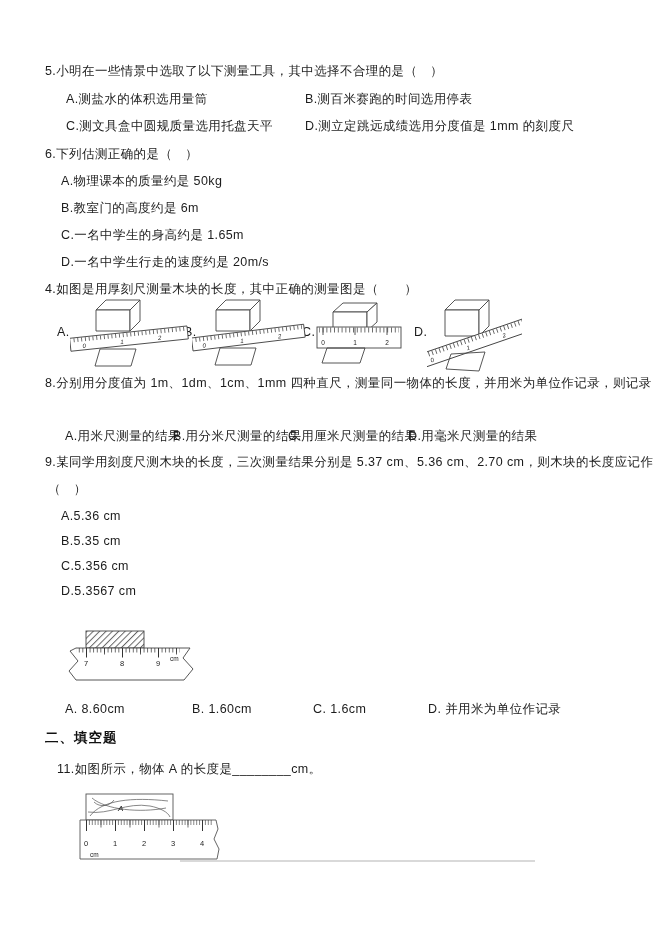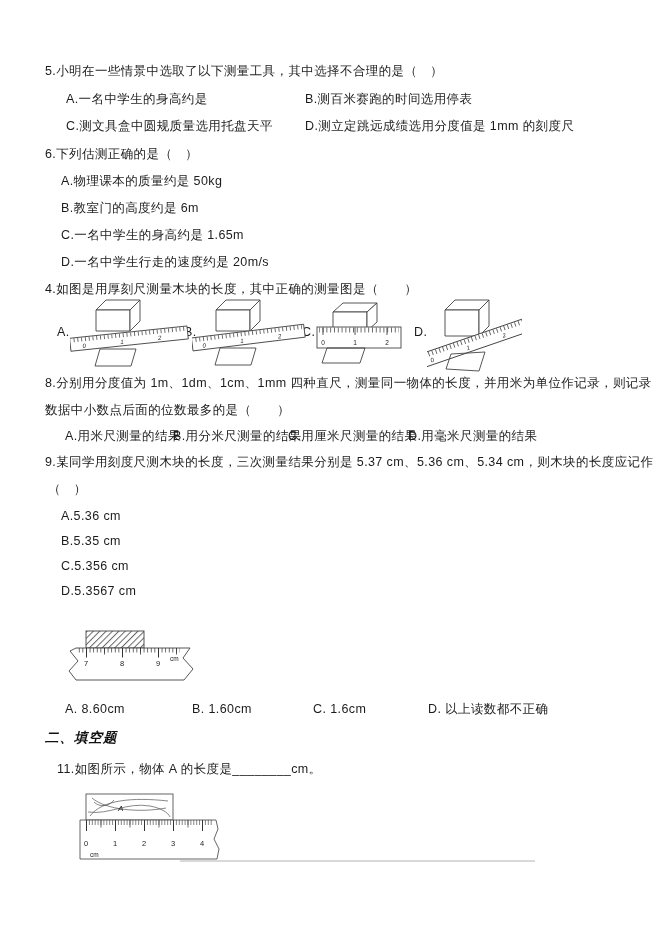--- a/index.html
+++ b/index.html
@@ -2,21 +2,21 @@
 <html><head>
 <meta charset="utf-8">
 <style>
   html,body{margin:0;padding:0;background:#ffffff;}
   .page{
     position:relative;width:661px;height:904px;background:#ffffff;
     font-family:"Liberation Sans","DejaVu Sans",sans-serif;
     color:#1c1c1c;font-size:12.5px;overflow:hidden;
   }
   .t{position:absolute;white-space:nowrap;line-height:16px;letter-spacing:0.4px;}
-  .sec{font-weight:bold;font-size:13.5px;letter-spacing:1px;color:#111;font-style:italic;}
+  .sec{font-weight:bold;font-size:13.5px;letter-spacing:1px;color:#111;}
   .fig{position:absolute;}
   svg{display:block;}
   svg text{font-family:"Liberation Sans","DejaVu Sans",sans-serif;fill:#222;}
   .scan-edge{position:absolute;background:#d9d9d9;}
 </style>
 </head>
 <body>
 
 <div class="page">
 
@@ -43,21 +43,21 @@
       <pattern id="tk29M" patternUnits="userSpaceOnUse" width="29" height="14" patternTransform="translate(16,0)">
         <line x1="0.5" y1="0" x2="0.5" y2="14" stroke="#333" stroke-width="1"></line>
       </pattern>
       <pattern id="hatch" patternUnits="userSpaceOnUse" width="4.5" height="4.5" patternTransform="rotate(45)">
         <line x1="0.5" y1="0" x2="0.5" y2="4.5" stroke="#666" stroke-width="1"></line>
       </pattern>
     </defs>
   </svg>
 
   <div class="t" style="left:45px;top:63px">5.小明在一些情景中选取了以下测量工具，其中选择不合理的是（　）</div>
-  <div class="t" style="left:66px;top:91px">A.一名中学生的身高约是</div>
+  <div class="t" style="left:66px;top:91px">A.测盐水的体积选用量筒</div>
   <div class="t" style="left:66px;top:118px">C.测文具盒中圆规质量选用托盘天平</div>
   <div class="t" style="left:305px;top:91px">B.测百米赛跑的时间选用停表</div>
   <div class="t" style="left:305px;top:118px">D.测立定跳远成绩选用分度值是 1mm 的刻度尺</div>
 
   <div class="t" style="left:45px;top:146px">6.下列估测正确的是（　）</div>
   <div class="t" style="left:61px;top:173px">A.物理课本的质量约是 50kg</div>
   <div class="t" style="left:61px;top:200px">B.教室门的高度约是 6m</div>
   <div class="t" style="left:61px;top:227px">C.一名中学生的身高约是 1.65m</div>
   <div class="t" style="left:61px;top:254px">D.一名中学生行走的速度约是 20m/s</div>
 
@@ -126,27 +126,26 @@
         <rect x="-6" y="42.5" width="108" height="4.5" fill="url(#tk38)" stroke="none"></rect>
         <text x="0" y="53.5" font-size="6" font-style="italic" stroke="none">0</text>
         <text x="38" y="53.5" font-size="6" font-style="italic" stroke="none">1</text>
         <text x="76" y="53.5" font-size="6" font-style="italic" stroke="none">2</text>
       </g>
       <path d="M24,60 L58,58 L52,77 L19,75 Z"></path>
     </svg>
   </div>
 
   <div class="t" style="left:45px;top:375px">8.分别用分度值为 1m、1dm、1cm、1mm 四种直尺，测量同一物体的长度，并用米为单位作记录，则记录</div>
-  <div class="t" style="left:45px;top:402px">数据中小数点后面的位数最多的是（　　）</div>
   <div class="t" style="left:65px;top:428px">A.用米尺测量的结果</div>
   <div class="t" style="left:173px;top:428px">B.用分米尺测量的结果</div>
   <div class="t" style="left:288px;top:428px">C.用厘米尺测量的结果</div>
   <div class="t" style="left:408px;top:428px">D.用毫米尺测量的结果</div>
 
-  <div class="t" style="left:45px;top:454px">9.某同学用刻度尺测木块的长度，三次测量结果分别是 5.37 cm、5.36 cm、5.34 cm，则木块的长度应记作</div>
+  <div class="t" style="left:45px;top:454px">9.某同学用刻度尺测木块的长度，三次测量结果分别是 5.37 cm、5.36 cm、2.70 cm，则木块的长度应记作</div>
   <div class="t" style="left:48px;top:481px">（　）</div>
   <div class="t" style="left:61px;top:508px">A.5.36 cm</div>
   <div class="t" style="left:61px;top:533px">B.5.35 cm</div>
   <div class="t" style="left:61px;top:558px">C.5.356 cm</div>
   <div class="t" style="left:61px;top:583px">D.5.3567 cm</div>
 
 
   <div class="fig" style="left:64px;top:628px">
     <svg width="140" height="66" viewBox="0 0 140 66" fill="none" stroke="#444" stroke-width="0.9">
       <rect x="22" y="3" width="58" height="17" fill="url(#hatch)"></rect>
@@ -157,21 +156,21 @@
       <text x="22" y="38" font-size="7.5" text-anchor="middle" stroke="none">7</text>
       <text x="58" y="38" font-size="7.5" text-anchor="middle" stroke="none">8</text>
       <text x="94" y="38" font-size="7.5" text-anchor="middle" stroke="none">9</text>
       <text x="106" y="33" font-size="6.5" stroke="none">cm</text>
     </svg>
   </div>
 
   <div class="t" style="left:65px;top:701px">A. 8.60cm</div>
   <div class="t" style="left:192px;top:701px">B. 1.60cm</div>
   <div class="t" style="left:313px;top:701px">C. 1.6cm</div>
-  <div class="t" style="left:428px;top:701px">D. 以上读数都不正确</div>
+  <div class="t" style="left:428px;top:701px">D. 并用米为单位作记录</div>
 
   <div class="t sec" style="left:45px;top:730px">二、填空题</div>
 
   <div class="t" style="left:57px;top:761px">11.如图所示，物体 A 的长度是________cm。</div>
 
   <div class="fig" style="left:70px;top:788px">
     <svg width="160" height="78" viewBox="0 0 160 78" fill="none" stroke="#555" stroke-width="0.9">
       <rect x="16" y="6" width="87" height="26" fill="#fff"></rect>
       <path d="M20,28 C32,12 62,9 98,13" stroke-width="0.7"></path>
       <path d="M18,24 C40,27 56,14 80,18 C90,20 98,24 100,29" stroke-width="0.7"></path>

